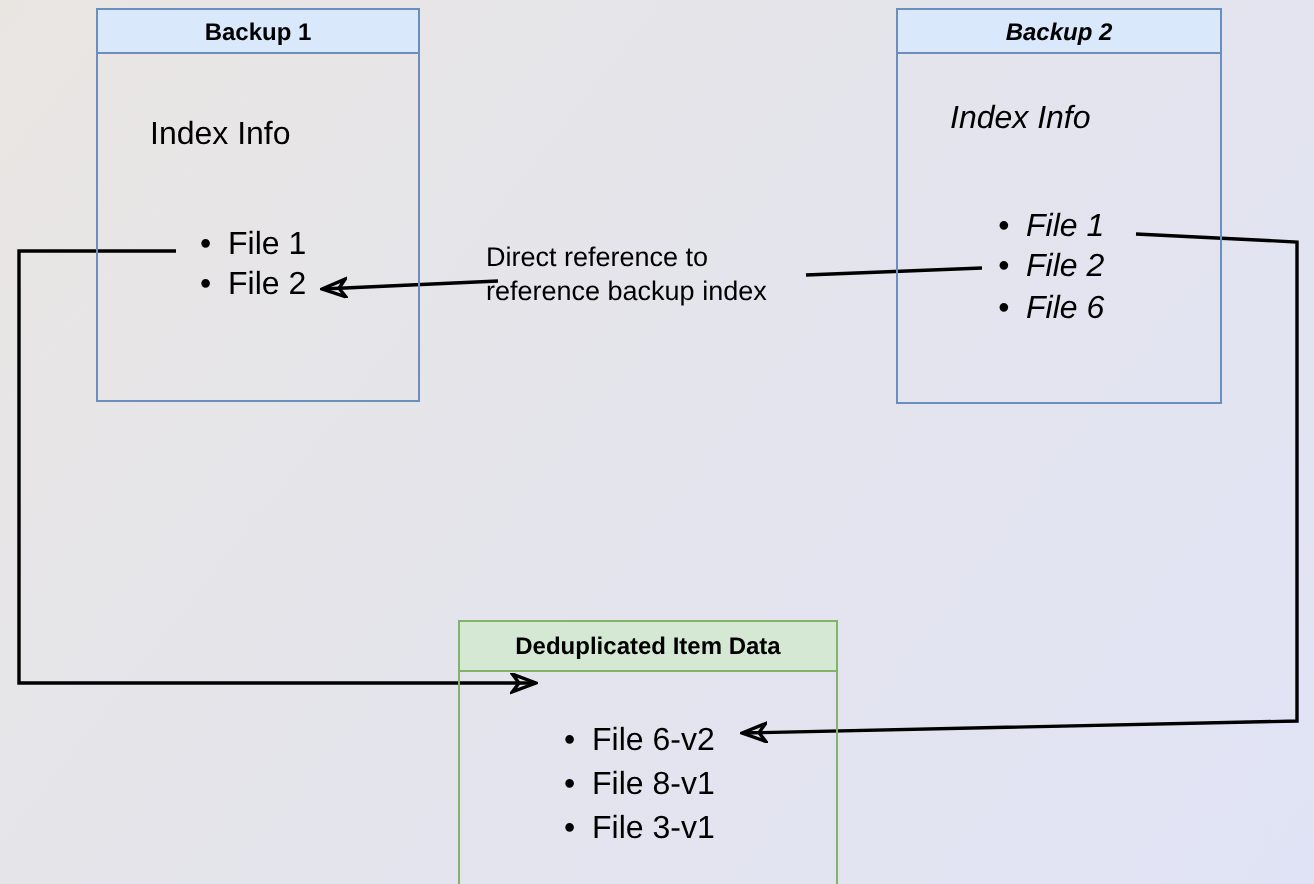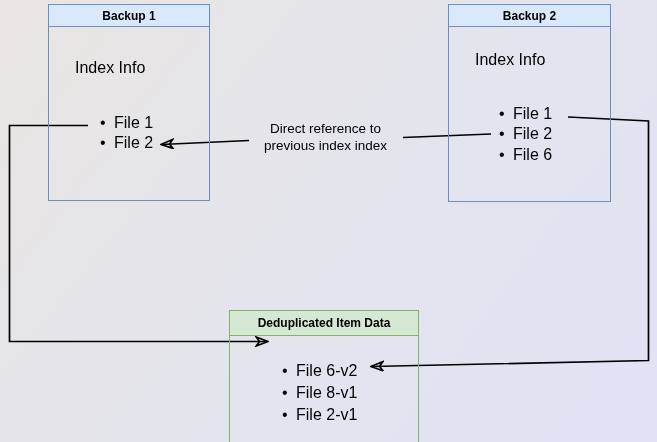--- a/index.html
+++ b/index.html
@@ -25,33 +25,33 @@
 
   .index-info { position:absolute; font-size:16px; white-space:nowrap; }
 
   .file-list { position:absolute; margin:0; padding:0; list-style:none; font-size:16px; }
   .file-list li { position:relative; white-space:nowrap; }
   .file-list li::before { content:"\2022"; position:absolute; left:-14px; }
   .lh20 li { line-height:20.4px; }
   .lh22 li { line-height:22px; }
 
   #backup1 { left:48px;  top:4px;   width:162px; height:197px; }
-  #backup2 { left:448px; top:4px;   width:163px; height:198px; }
+  #backup2 { left:448px; top:4px;   width:163px; height:198px;font-style:italic; }
   #dedup   { left:229px; top:278px; width:190px; height:160px; }
 
   #backup1 .index-info { left:26px; top:53px; line-height:19px; }
   #backup2 .index-info { left:26px; top:45px; line-height:19px; }
 
   #backup1 .file-list { left:65px; top:108px; }
   #backup2 .file-list { left:64px; top:99px; }
   #dedup   .file-list { left:66px; top:49px; }
 
   .annotation {
     position:absolute; left:243px; top:121px; width:165px;
-    text-align:center; font-size:13.5px; line-height:16.5px; white-space:nowrap;
+    text-align:left; font-size:13.5px; line-height:16.5px; white-space:nowrap;
   }
 </style>
 </head>
 <body>
 
 <div class="canvas">
 
   <svg class="arrow-layer" viewBox="0 0 657 442" xmlns="http://www.w3.org/2000/svg">
     <defs>
       <marker id="ah" markerWidth="14" markerHeight="11" refX="12.3" refY="5.25" orient="auto" markerUnits="userSpaceOnUse">
@@ -81,22 +81,22 @@
       <li>File 2</li>
       <li>File 6</li>
     </ul>
   </div>
 
   <div class="box green" id="dedup">
     <div class="box-header">Deduplicated Item Data</div>
     <ul class="file-list lh22">
       <li>File 6-v2</li>
       <li>File 8-v1</li>
-      <li>File 2-v1</li>
+      <li>File 3-v1</li>
     </ul>
   </div>
 
   <div class="annotation">
     <div>Direct reference to</div>
-    <div>previous index index</div>
+    <div>reference backup index</div>
   </div>
 
 </div>
 
 </body></html>

